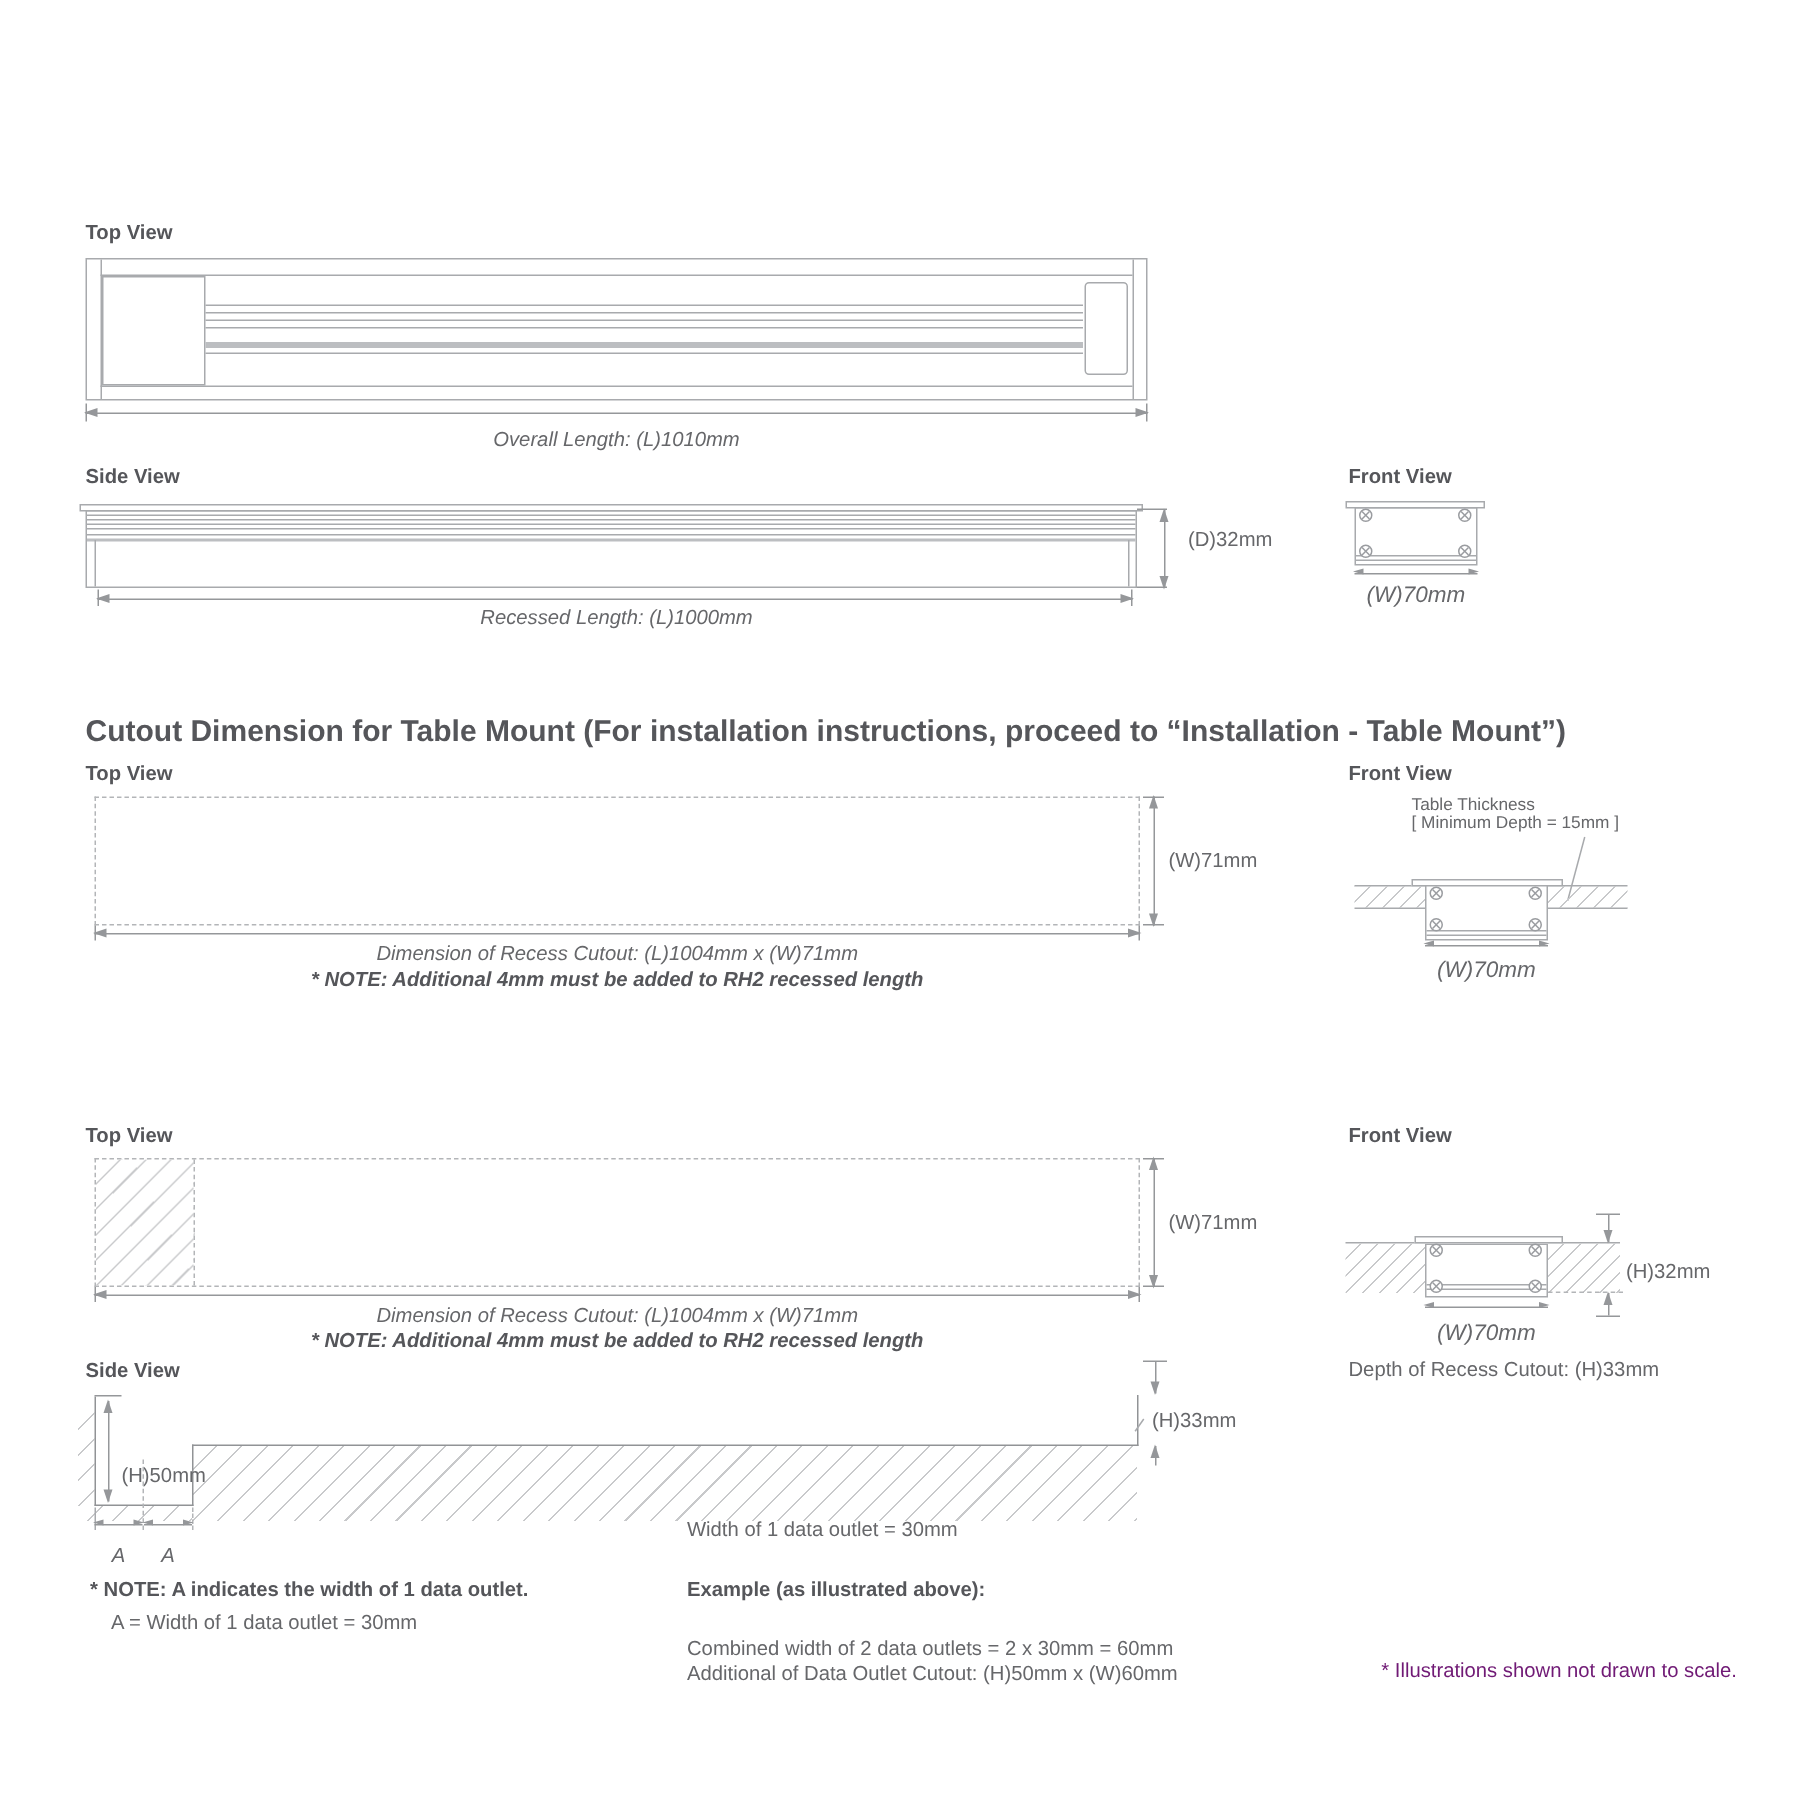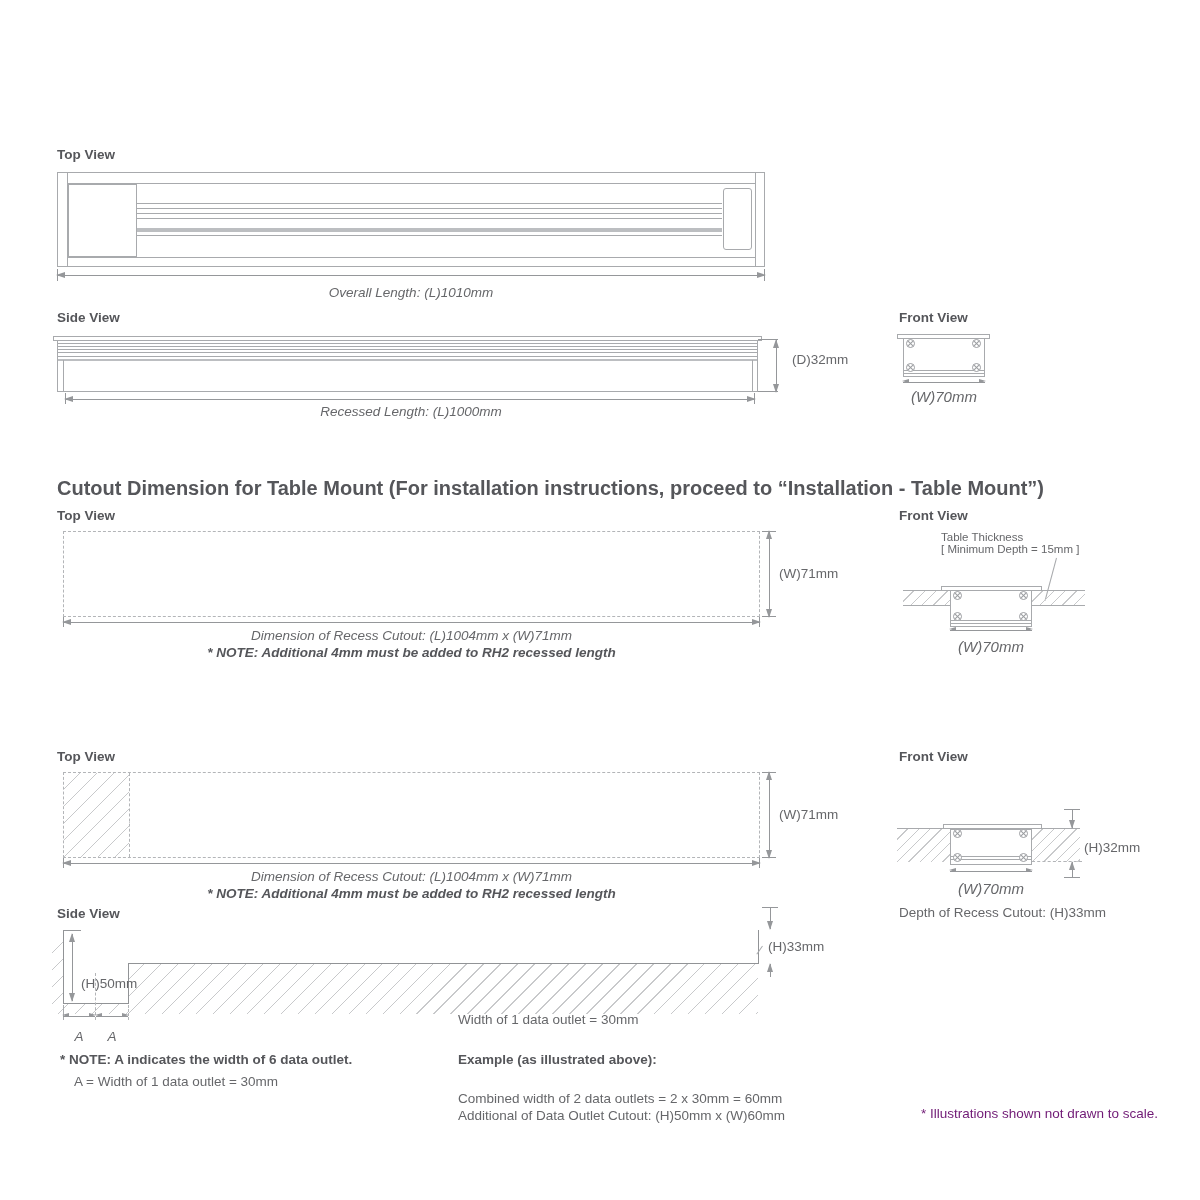--- a/index.html
+++ b/index.html
@@ -190,21 +190,21 @@
   <div class="leader" style="left:762px;top:946px;height:10px;transform:rotate(35deg);"></div>
   <div class="t fs13" style="left:768px;top:939px;">(H)33mm</div>
   <div class="dashv" style="left:95px;top:973px;height:47px;"></div>
   <div class="dashv" style="left:128px;top:1005px;height:15px;"></div>
   <div class="lnv" style="left:63px;top:1005px;height:15px;"></div>
   <div class="dimh sm" style="left:63px;top:1016px;width:32px;"></div>
   <div class="dimh sm" style="left:96px;top:1016px;width:32px;"></div>
   <div class="t fs13 c" style="left:63px;top:1029px;width:32px;">A</div>
   <div class="t fs13 c" style="left:96px;top:1029px;width:32px;">A</div>
 
-  <div class="t fs13 b" style="left:60px;top:1052px;">* NOTE: A indicates the width of 6 data outlet.</div>
+  <div class="t fs13 b" style="left:60px;top:1052px;">* NOTE: A indicates the width of 1 data outlet.</div>
   <div class="t fs13" style="left:74px;top:1074px;">A = Width of 1 data outlet = 30mm</div>
   <div class="t fs13 b" style="left:458px;top:1052px;">Example (as illustrated above):</div>
   <div class="t fs13" style="left:458px;top:1012px;">Width of 1 data outlet = 30mm</div>
   <div class="t fs13" style="left:458px;top:1091px;">Combined width of 2 data outlets = 2 x 30mm = 60mm</div>
   <div class="t fs13" style="left:458px;top:1108px;">Additional of Data Outlet Cutout: (H)50mm x (W)60mm</div>
   <div class="t fs13 footnote" style="left:758px;top:1106px;width:400px;text-align:right;">* Illustrations shown not drawn to scale.</div>
 
 </div>
 
 </body></html>

